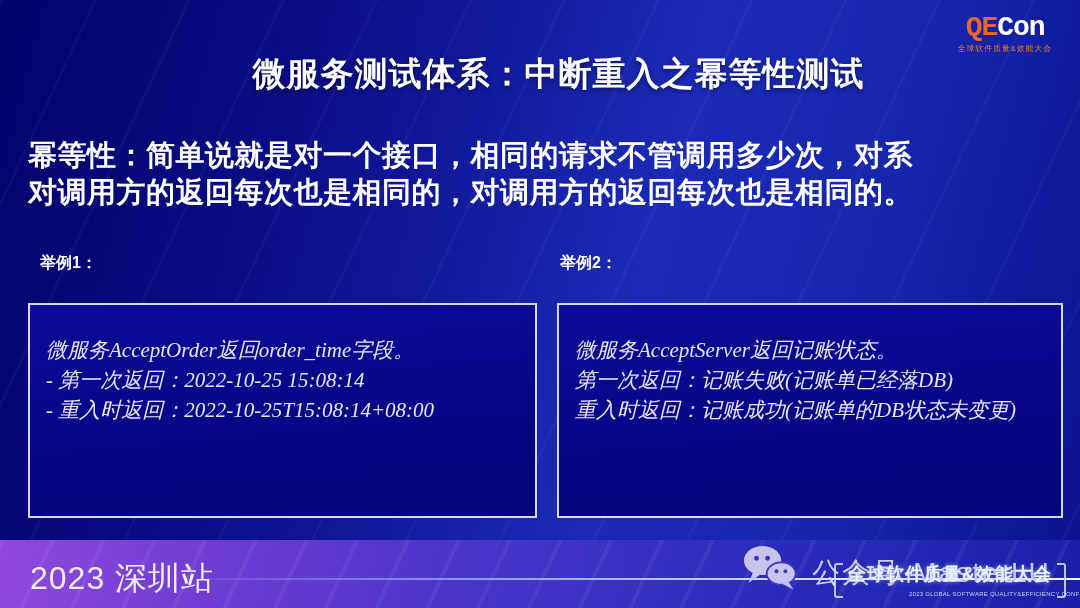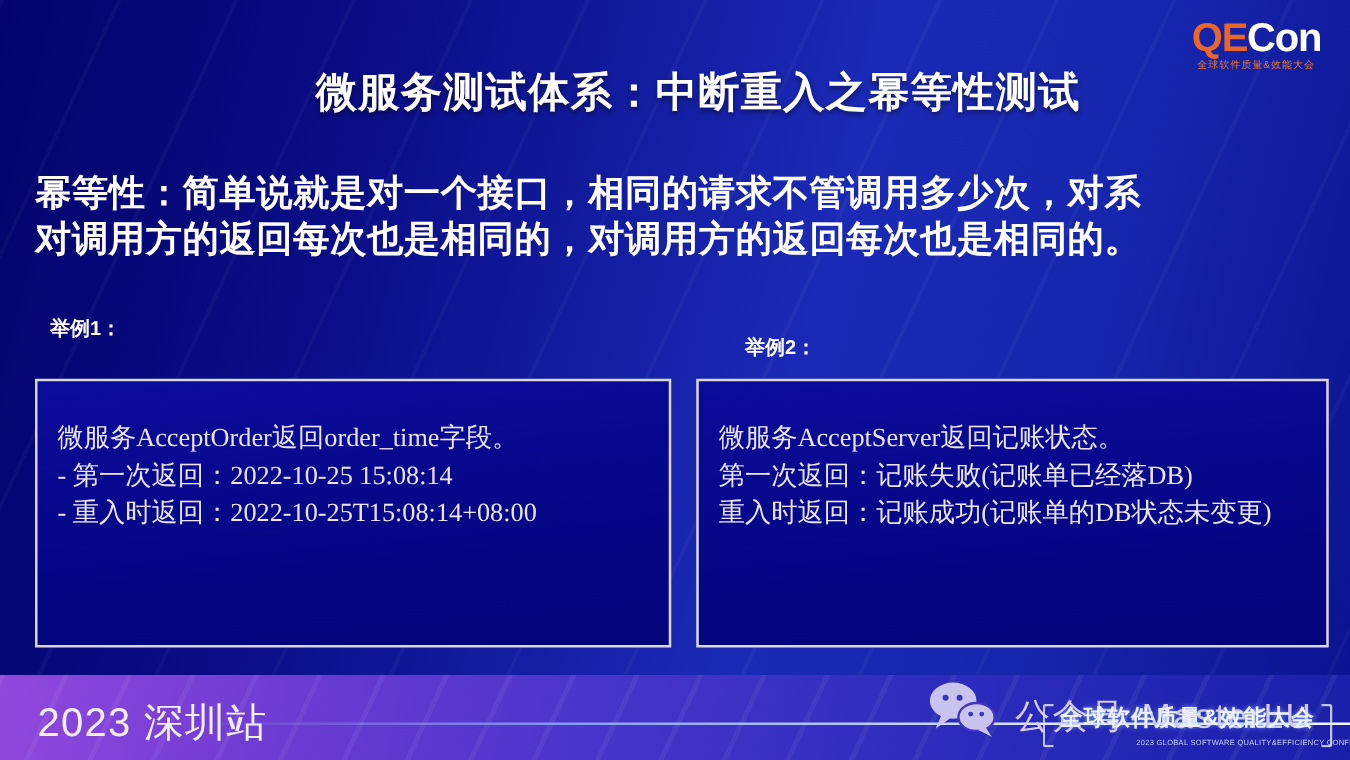--- a/index.html
+++ b/index.html
@@ -14,22 +14,22 @@
       repeating-linear-gradient(115deg, rgba(255,255,255,0.030) 0 3px, rgba(255,255,255,0) 3px 85px),
       linear-gradient(104deg, #03036B 0%, #0A0D86 26%, #1B2AB6 58%, #1626AC 76%, #0B128F 100%);
   }
 
   
   .qecon {
     position: absolute; top: 14px; right: 16px;
     text-align: center; line-height: 1;
   }
   .qecon-word {
-    font-size: 32px; font-weight: 800; letter-spacing: -1px;
-    font-family: Liberation Sans, sans-serif;
+    font-size: 28px; font-weight: 800; letter-spacing: -1px;
+    font-family: Liberation Mono, monospace;
   }
   .qecon-qe   { color: #E8662C; }
   .qecon-con  { color: #FFFFFF; }
   .qecon-tag {
     margin-top: 3px;
     font-size: 10px; color: #E8772F; letter-spacing: 1px;
     transform: scale(0.80); transform-origin: center top;
     white-space: nowrap;
   }
 
@@ -49,31 +49,31 @@
     color: #FFFFFF; font-size: 29px; font-weight: 700;
     line-height: 37px; letter-spacing: 0.5px;
   }
 
   
   .example-label {
     position: absolute; top: 253px;
     color: #FFFFFF; font-size: 16px; font-weight: 700;
   }
   .example-label.one { left: 40px; }
-  .example-label.two { left: 596px; margin-top: 15px; }
+  .example-label.two { left: 560px; }
 
   
   .example-box {
     position: absolute; top: 303px; height: 215px;
     border: 2px solid #D8D8E4;
     background: linear-gradient(175deg, #0B0B9A 0%, #050582 70%, #04047A 100%);
     padding: 30px 14px 0 16px;
     color: #E8E6F6;
     font-family: "Liberation Serif", "DejaVu Serif", serif;
-    font-size: 21px; line-height: 30px;
+    font-size: 21px; line-height: 30px; font-style: italic;
   }
   .example-box.one { left: 28px;  width: 509px; }
   .example-box.two { left: 557px; width: 506px; padding-right: 16px; }
 
   
   .footer {
     position: absolute; left: 0; bottom: 0;
     width: 1080px; height: 68px;
     background:
       repeating-linear-gradient(115deg, rgba(255,255,255,0.055) 0 4px, rgba(255,255,255,0) 4px 46px),

